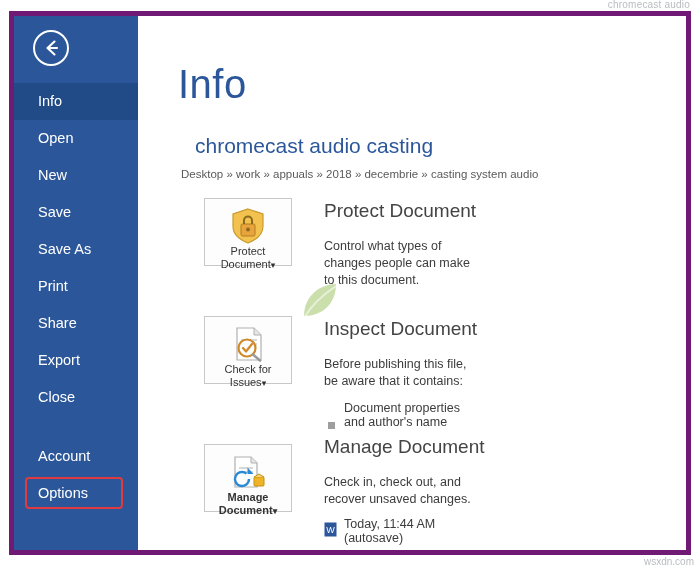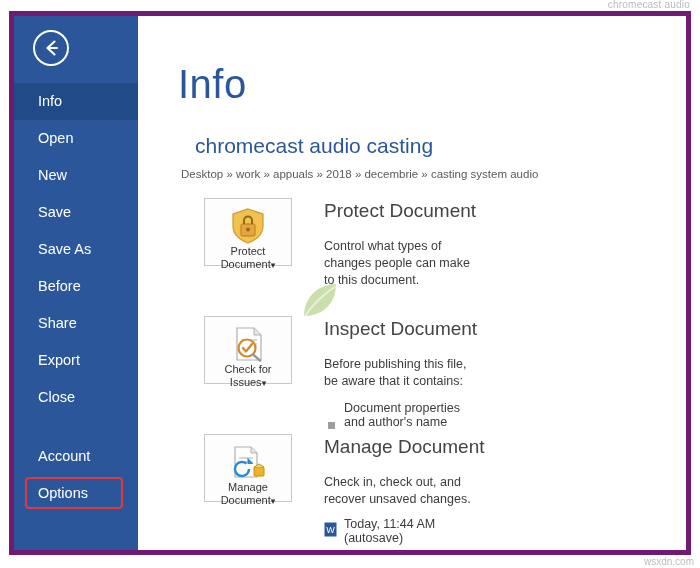--- a/index.html
+++ b/index.html
@@ -241,21 +241,21 @@
         <line x1="12.8" y1="16" x2="22" y2="16" stroke="#ffffff" stroke-width="2.1" stroke-linecap="round"></line>
       </svg>
     </div>
 
     <div class="rail-list">
       <div class="rail-item selected">Info</div>
       <div class="rail-item">Open</div>
       <div class="rail-item">New</div>
       <div class="rail-item">Save</div>
       <div class="rail-item">Save As</div>
-      <div class="rail-item">Before</div>
+      <div class="rail-item">Print</div>
       <div class="rail-item">Share</div>
       <div class="rail-item">Export</div>
       <div class="rail-item">Close</div>
       <div class="rail-gap"></div>
       <div class="rail-item">Account</div>
       <div class="rail-item options-highlight">
         <span>Options</span>
         <span class="options-box"></span>
       </div>
     </div>
@@ -316,21 +316,21 @@
         <div class="sec-title">Inspect Document</div>
         <div class="sec-text">Before publishing this file, be aware that it contains:</div>
         <div class="bullet-row">
           <div class="bullet-sq"></div>
           <div class="bullet-txt">Document properties and author's name</div>
         </div>
       </div>
     </div>
 
     <div class="section">
-      <div class="sec-icon-box" style="left:26px; top:418px;">
+      <div class="sec-icon-box" style="left:26px; top:428px;font-weight:bold;">
         <div class="sec-icon-glyph">
           <svg width="40" height="38" viewBox="0 0 40 38">
             <path d="M7 4 H23 L29 10 V34 H7 Z" fill="#ffffff" stroke="#b0b0b0" stroke-width="1.2"></path>
             <path d="M23 4 V10 H29" fill="#e6e6e6" stroke="#b0b0b0" stroke-width="1"></path>
             <line x1="11" y1="15" x2="25" y2="15" stroke="#c2c2c2" stroke-width="1.3"></line>
             <line x1="11" y1="19" x2="25" y2="19" stroke="#c2c2c2" stroke-width="1.3"></line>
             <path d="M21 26 a7 7 0 1 1 -2.5 -5.4" fill="none" stroke="#2b8ad6" stroke-width="2.4"></path>
             <path d="M19.5 14.5 L19.5 21 L25.5 21 Z" fill="#2b8ad6"></path>
             <rect x="26" y="24" width="10" height="9" rx="1" fill="#f0b429" stroke="#c58f12" stroke-width="1"></rect>
             <path d="M26 24 L31 21 L36 24" fill="#f8d37a" stroke="#c58f12" stroke-width="1"></path>

